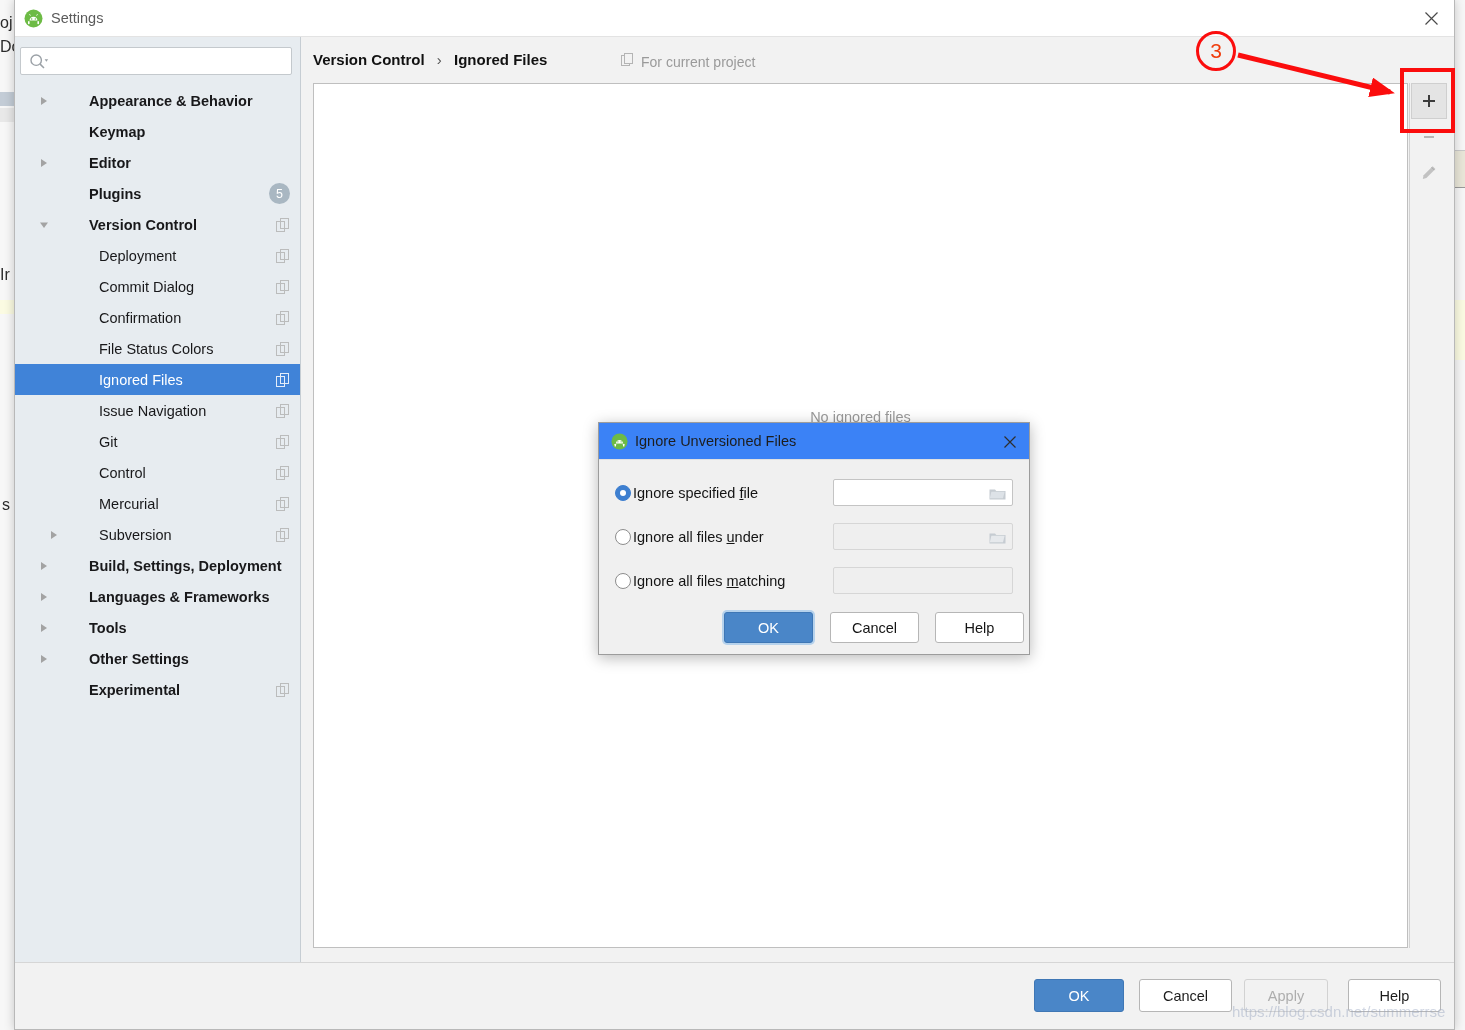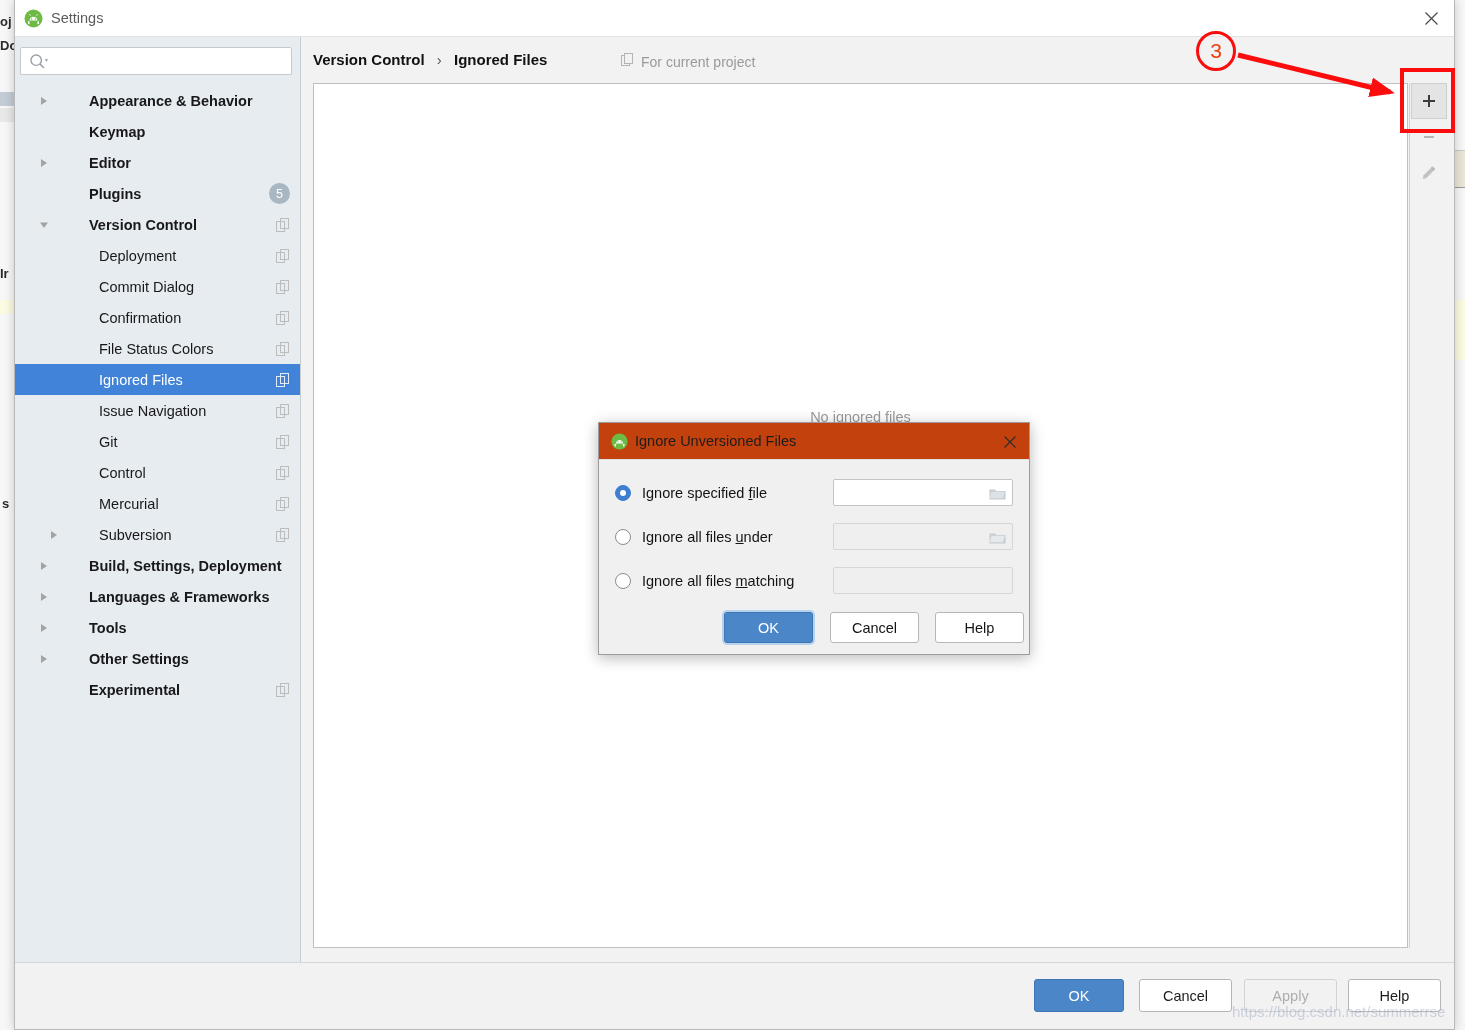--- a/index.html
+++ b/index.html
@@ -14,24 +14,23 @@
   
   #ide-backdrop {
     position: absolute; left: 0; top: 0; width: 1465px; height: 1030px;
     background: #f2f2f2;
   }
   .bg-strip-left {
     position: absolute; left: 0; top: 0; width: 22px; height: 1030px;
     background: #f7f7f7; border-right: 1px solid #c9c9c9;
   }
   .bg-frag {
-    position: absolute; font-size: 13px; color: #2b2b2b;
+    position: absolute; font-size: 16px; color: #2b2b2b;
     font-family: "Liberation Sans", sans-serif; white-space: nowrap;
     overflow: hidden;
-    font-weight: bold;
   }
   .bg-band {
     position: absolute; left: 0; width: 22px; height: 14px;
   }
   .bg-right-strip {
     position: absolute; right: 0; top: 0; width: 30px; height: 1030px;
     background: #f7f7f7; border-left: 1px solid #c9c9c9;
   }
   .bg-right-tile {
     position: absolute; right: 0; width: 30px;
@@ -155,21 +154,21 @@
   .btn.primary { background: #4a86c8; border: 1px solid #3f77b5; color: #ffffff; }
   .btn.disabled { background: #f2f2f2; border: 1px solid #d2d2d2; color: #adadad; }
 
   
   #ignore-dialog {
     position: absolute; left: 583px; top: 422px; width: 432px; height: 233px;
     background: #f0f0f0; border: 1px solid #9c9c9c;
     box-shadow: 0 3px 14px rgba(0,0,0,0.28);
   }
   #dialog-title-bar {
-    position: relative; height: 37px; background: #c2410c;
+    position: relative; height: 37px; background: #3b82f6;
     border-bottom: 1px solid #e1e1e1;
   }
   #dialog-app-icon { position: absolute; left: 12px; top: 10px; width: 17px; height: 17px; }
   #dialog-title {
     position: absolute; left: 36px; top: 10px; font-size: 14.5px; color: #1d1d1d;
   }
   #dialog-close-button {
     position: absolute; right: 4px; top: 4px; width: 30px; height: 29px;
     display: flex; align-items: center; justify-content: center; cursor: default;
   }
@@ -181,21 +180,21 @@
     width: 16px; height: 16px; border-radius: 50%;
     border: 1px solid #8d8d8d; background: #ffffff;
     flex: 0 0 16px; position: relative;
   }
   .radio.checked { border: 1px solid #3e7fd0; background: #3e7fd0; }
   .radio.checked::after {
     content: ""; position: absolute; left: 4px; top: 4px;
     width: 6px; height: 6px; border-radius: 50%; background: #ffffff;
   }
   .radio-label {
-    margin-left: 11px; font-size: 14.5px; color: #141414; white-space: nowrap;
+    margin-left: 2px; font-size: 14.5px; color: #141414; white-space: nowrap;
   }
   .radio-label u { text-decoration: underline; }
   .dlg-field {
     position: absolute; height: 27px; border: 1px solid #c4c4c4;
     background: #ffffff; border-radius: 2px;
   }
   .dlg-field.disabled { background: #efefef; border: 1px solid #d6d6d6; }
   .dlg-field input {
     position: absolute; left: 6px; top: 0; right: 30px; height: 25px;
     border: none; outline: none; background: transparent;
@@ -511,21 +510,21 @@
           <path d="M13.6 2.3l2.8 2.8-9 9-3.6.8.8-3.6z" fill="#c2c2c2"></path>
           <path d="M12.6 3.3l2.8 2.8" stroke="#a9a9a9" stroke-width="1"></path>
         </svg>
       </div>
     </div>
   </div>
 
   <div id="bottom-bar">
     <div class="btn primary" style="left:1019px; top:16px; width:90px;">OK</div>
     <div class="btn" style="left:1124px; top:16px; width:93px;">Cancel</div>
-    <div class="btn disabled" style="left:1229px; top:16px; width:93px;">Apply</div>
+    <div class="btn disabled" style="left:1229px; top:16px; width:84px;">Apply</div>
     <div class="btn" style="left:1333px; top:16px; width:93px;">Help</div>
   </div>
 
   <div id="ignore-dialog">
     <div id="dialog-title-bar">
       <span id="dialog-app-icon">
         <svg width="17" height="17" viewBox="0 0 19 19">
           <circle cx="9.5" cy="9.5" r="9" fill="#6dbb45"></circle>
           <path d="M5.6 11.6c0-2.2 1.7-3.9 3.9-3.9s3.9 1.7 3.9 3.9H5.6z" fill="#ffffff"></path>
           <circle cx="7.7" cy="9.9" r=".75" fill="#6dbb45"></circle>

